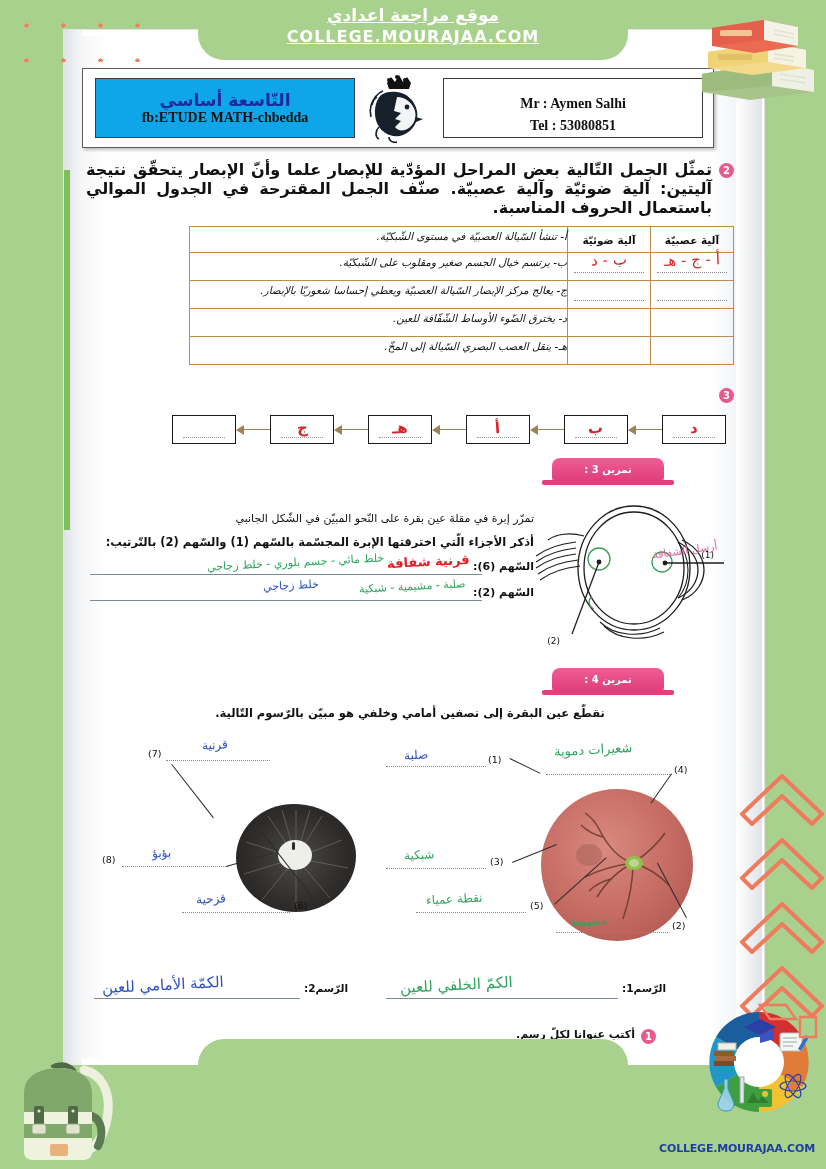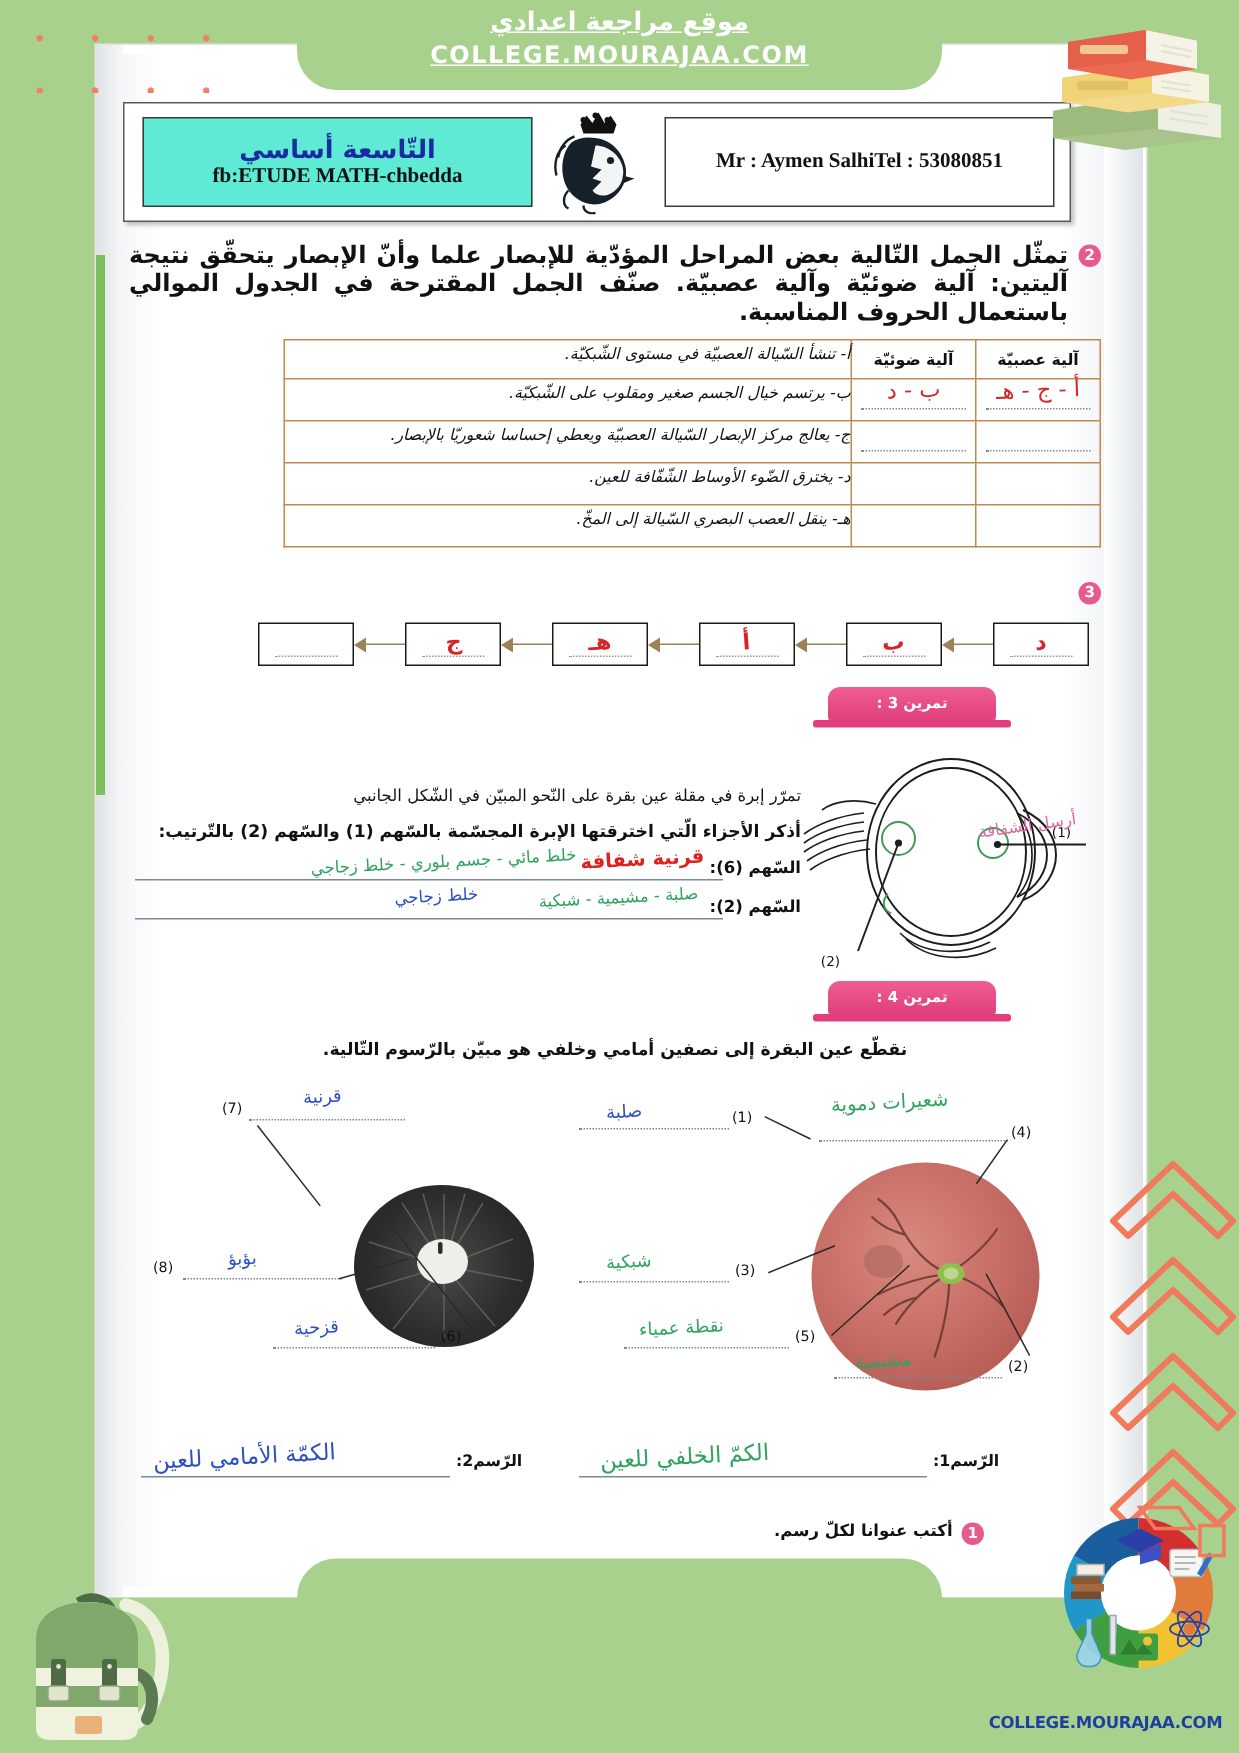--- a/index.html
+++ b/index.html
@@ -69,27 +69,27 @@
 
   
   .hdrbox{
     position:absolute;left:82px;top:68px;width:630px;height:78px;z-index:5;
     background:#fff;border:1.5px solid #5a5a5a;
     box-shadow:2px 2px 3px rgba(0,0,0,.25);
   }
   .hdr-left{
     position:absolute;right:10px;top:9px;width:258px;height:58px;
     border:1.5px solid #3a3a3a;background:#fff;
-    display:flex;flex-direction:row;justify-content:center;align-items:center;
+    display:flex;flex-direction:column;justify-content:flex-end;align-items:center;
     direction:ltr;
   }
   .hdr-left div{font-family:"Liberation Serif",serif;font-weight:bold;font-size:14px;color:#111;line-height:22px;}
   .hdr-right{
     position:absolute;left:12px;top:9px;width:258px;height:58px;
-    border:1.5px solid #3a3a3a;background:#5eead4;
+    border:1.5px solid #3a3a3a;background:#0ea5e9;
     display:flex;flex-direction:column;justify-content:center;align-items:center;
   }
   .hdr-grade{font-size:17px;color:#1a2aa0;font-weight:bold;}
   .hdr-fb{font-family:"Liberation Serif",serif;font-weight:bold;font-size:14px;color:#101010;direction:ltr;}
   .lion{position:absolute;left:50%;top:4px;transform:translateX(-50%);width:70px;height:70px;}
 
   
   .sheet{
     position:absolute;left:86px;top:160px;width:648px;height:880px;
     z-index:5;direction:rtl;color:#111;
@@ -157,21 +157,21 @@
     box-shadow:0 1px 0 #c53268;
   }
   .badge-base{
     position:absolute;left:456px;top:22px;width:132px;height:5px;
     background:#e03f7c;border-radius:2px;
   }
 
   
   .ex3{position:relative;height:160px;}
   .eye-svg{position:absolute;left:442px;top:4px;width:200px;height:152px;}
-  .ex3-text{position:absolute;left:0px;top:30px;width:448px;}
+  .ex3-text{position:absolute;left:0px;top:18px;width:448px;}
   .ex3-text p{margin:0 0 5px 0;font-size:11px;line-height:18px;}
   .ex3-text .bold{font-weight:bold;font-size:11.5px;}
   .ansline{position:relative;height:26px;font-size:11px;}
   .ansline .lbl{position:absolute;right:0;top:4px;font-weight:bold;}
   .ansline .rule{position:absolute;right:52px;left:4px;top:18px;border-bottom:1px solid #7b8a99;}
   .hw{
     position:absolute;top:-1px;white-space:nowrap;
     font-size:13px;transform:rotate(-3deg);font-family:"DejaVu Sans",sans-serif;
   }
   .hw.red{color:#e02020;font-weight:bold;}
@@ -472,21 +472,21 @@
         <span class="lbl">السّهم (2):</span>
         <span class="hw green" style="right:68px;top:-2px;font-size:11px">صلبة - مشيمية - شبكية</span>
         <span class="hw blue" style="right:215px;top:-3px;font-size:11px">خلط زجاجي</span>
         <span class="rule"></span>
       </div>
     </div>
 
     <div class="hw pink" style="left:566px;top:52px;font-size:11px;transform:rotate(-8deg)">أرسل الشفافة</div>
   </div>
 
-  <div class="badge-wrap" style="margin-top:2px">
+  <div class="badge-wrap" style="margin-top:16px">
     <div class="badge">تمرين 4 :</div>
     <div class="badge-base"></div>
   </div>
 
   <div class="ex4-lead">نقطّع عين البقرة إلى نصفين أمامي وخلفي هو مبيّن بالرّسوم التّالية.</div>
 
   <div class="ex4">
 
     <div class="photo-retina">
       <svg viewBox="0 0 152 152" width="152" height="152">

